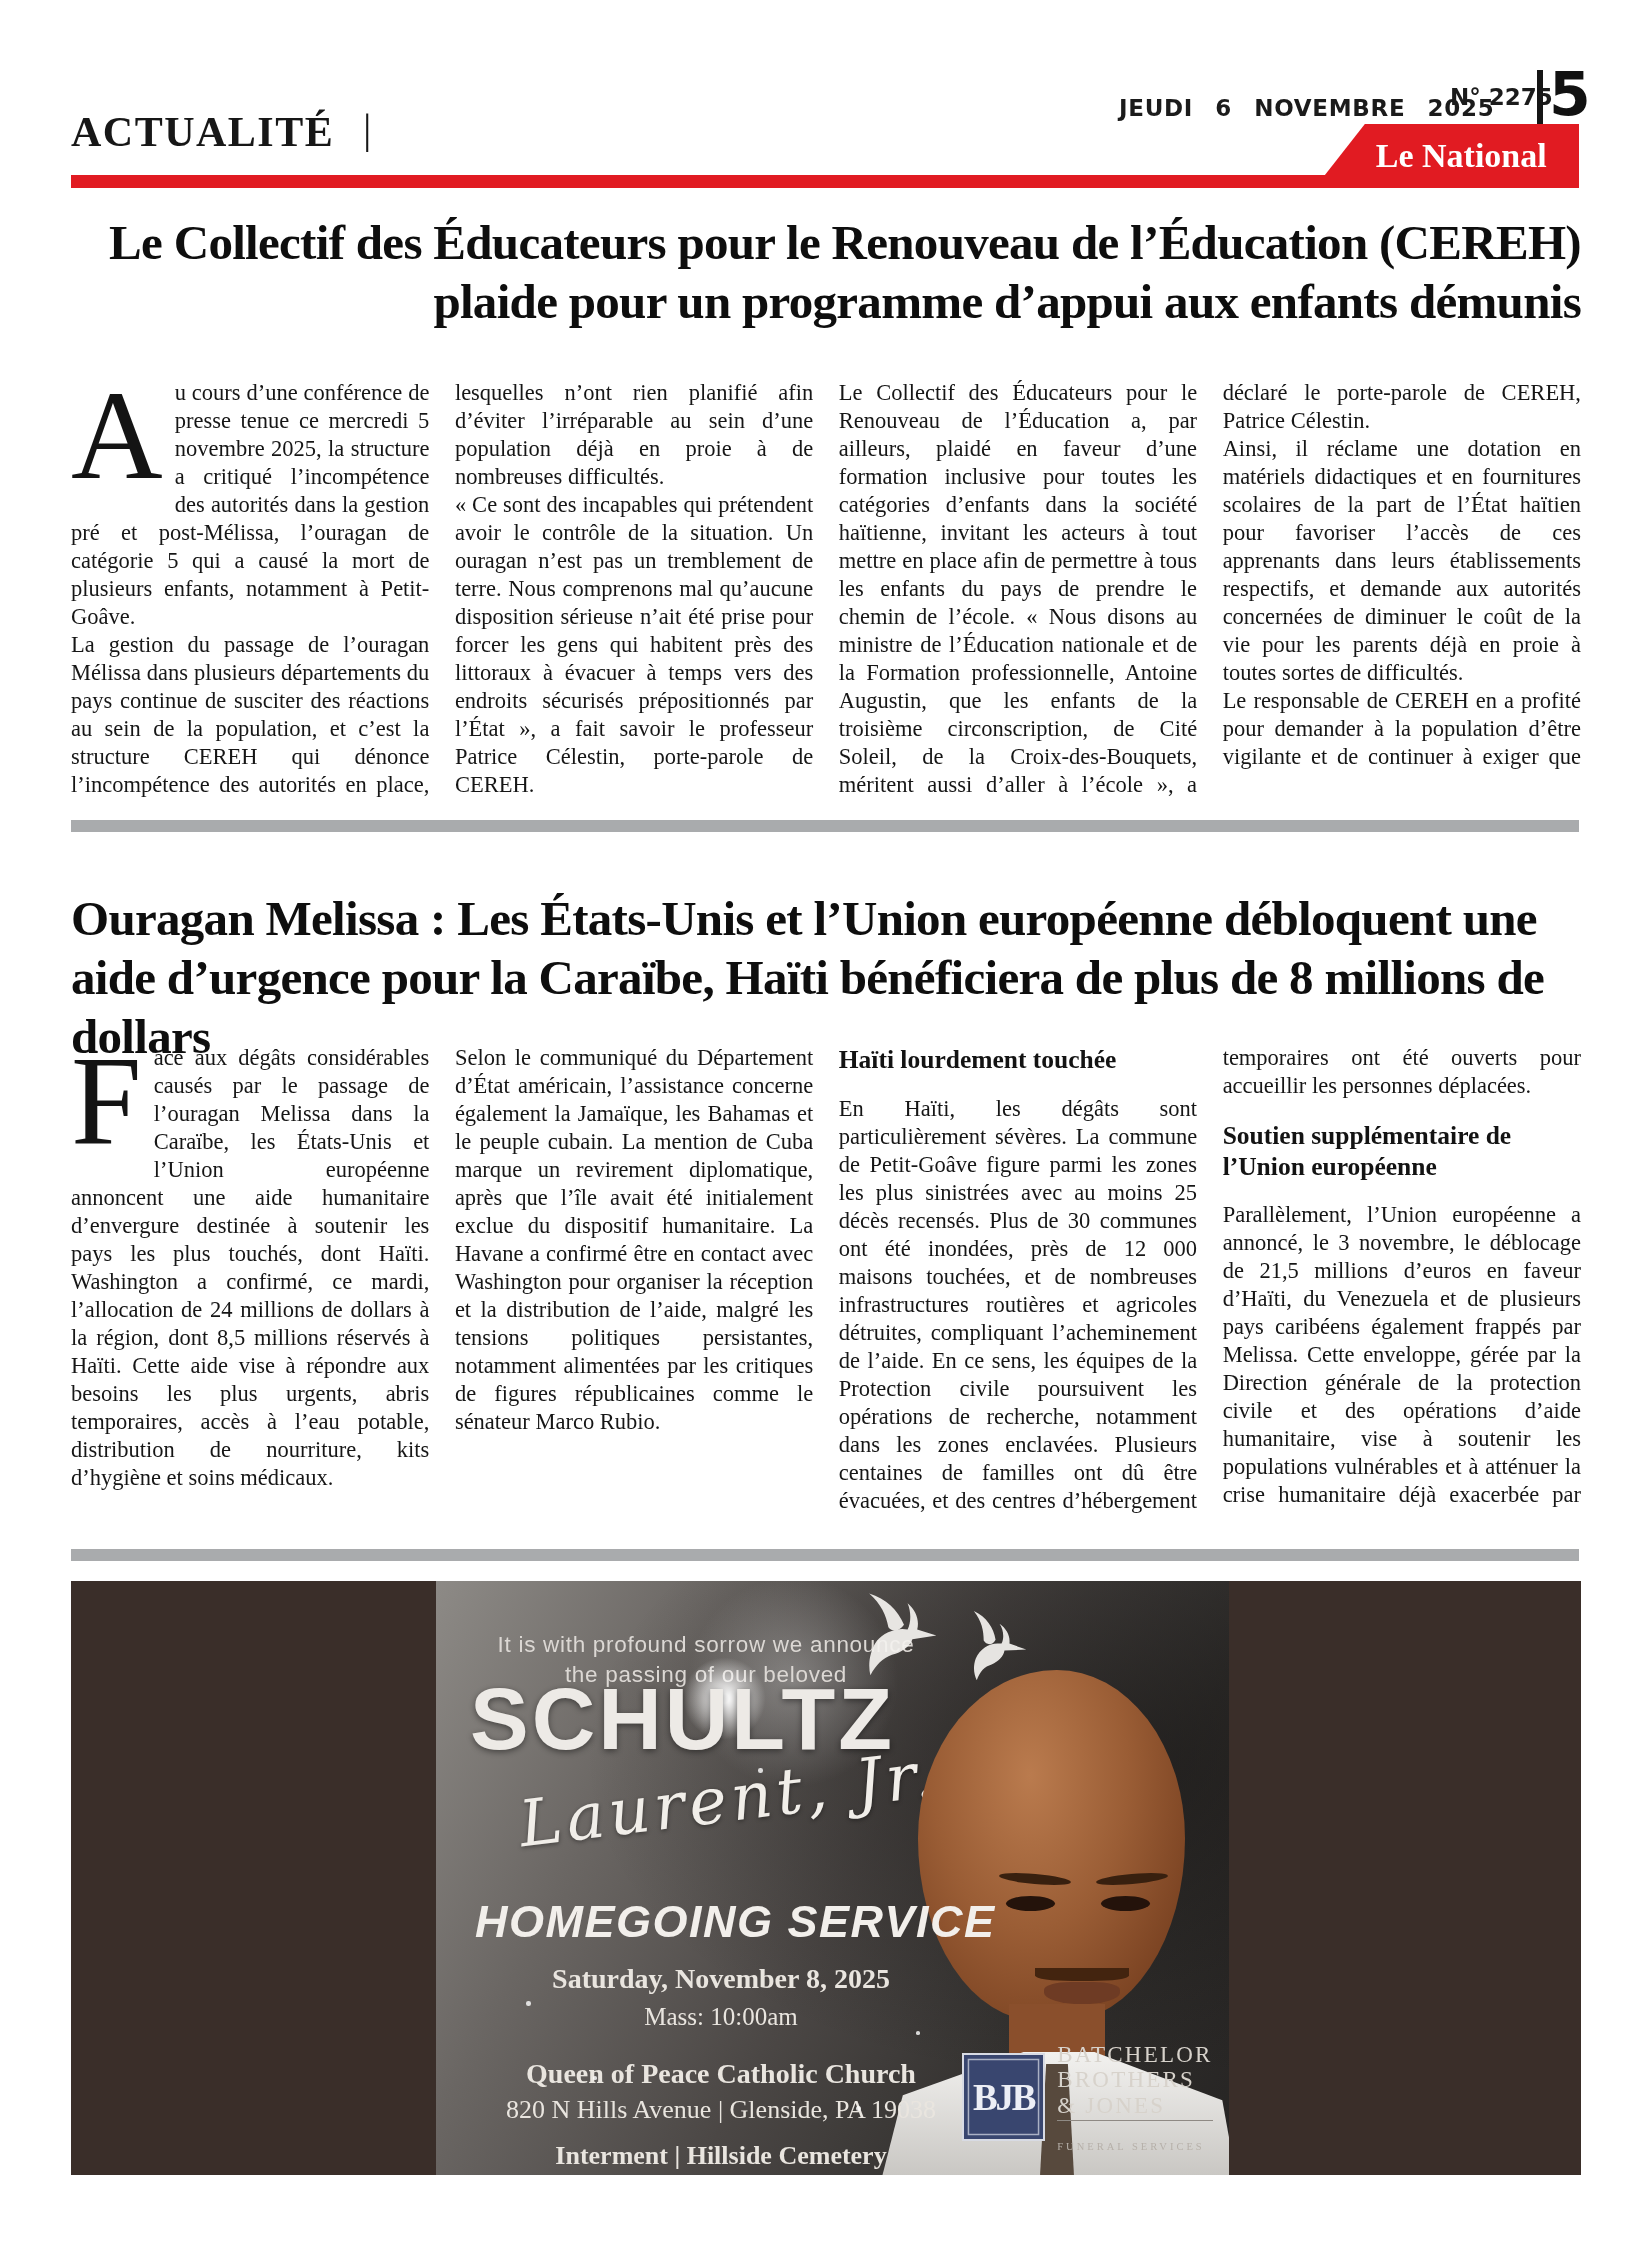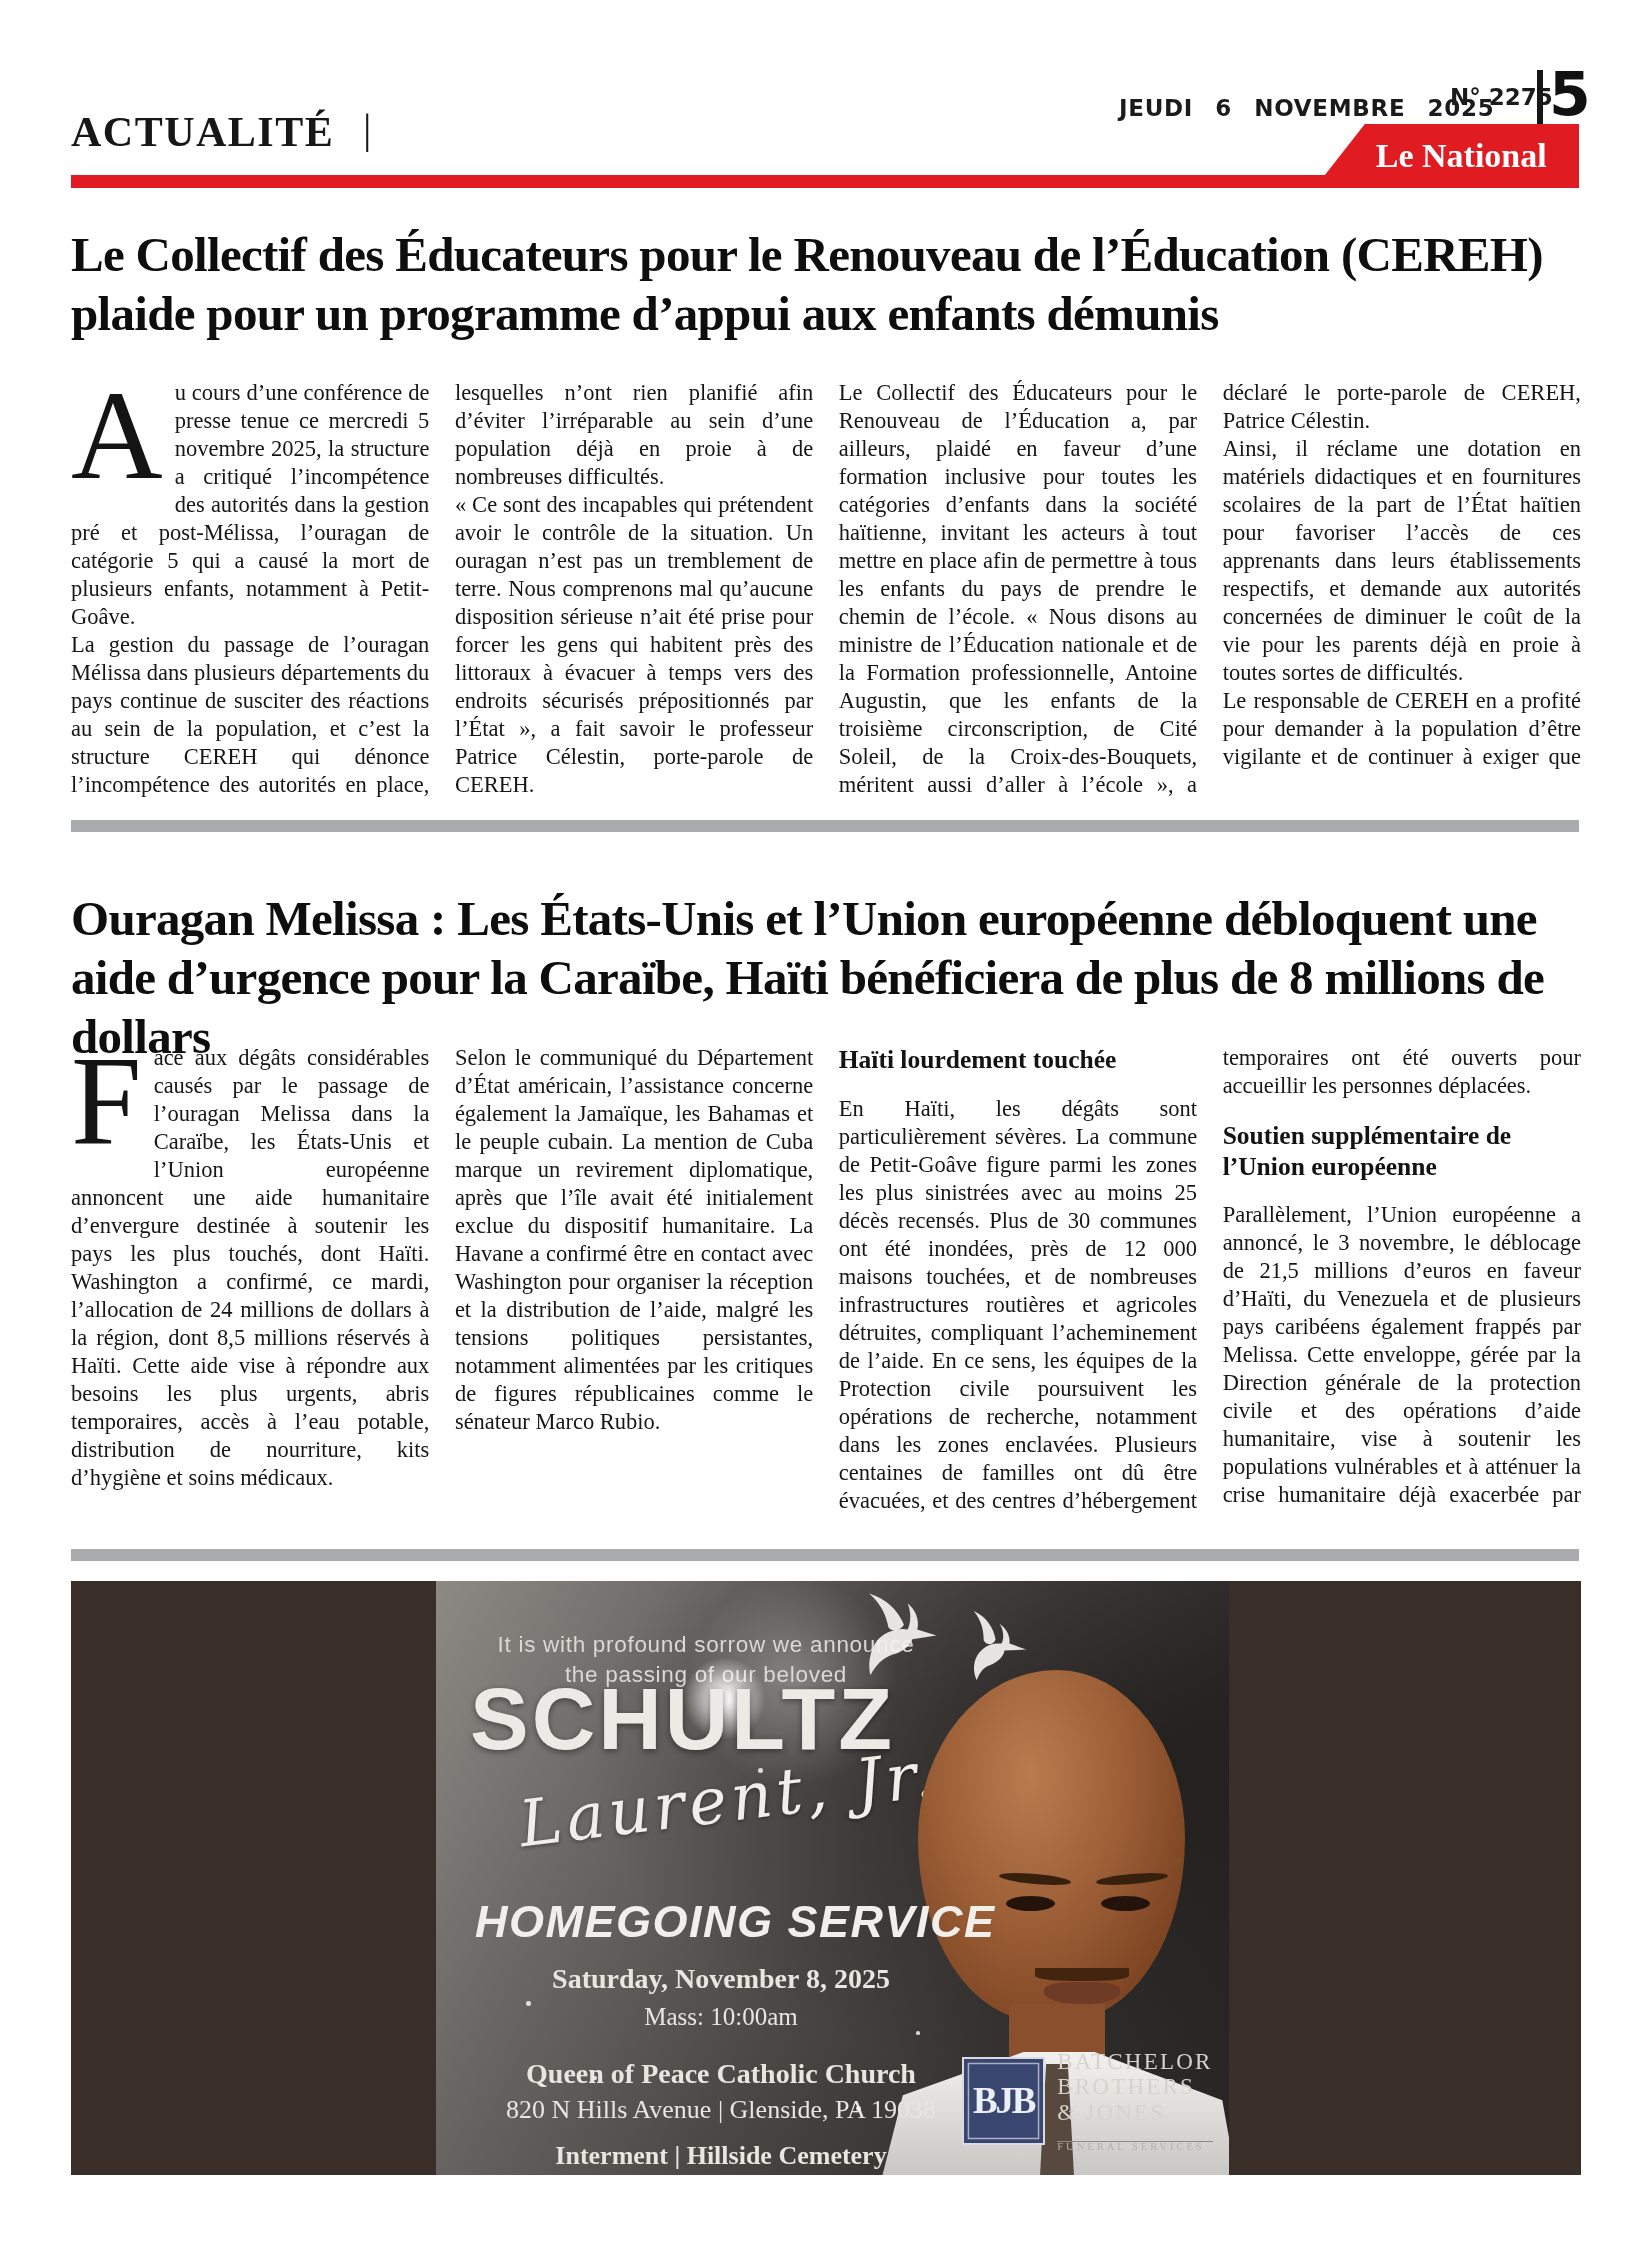--- a/index.html
+++ b/index.html
@@ -16,21 +16,21 @@
                  letter-spacing:1.5px;color:#171717;}
   .section-sep{position:absolute;left:363px;top:108px;font:400 42px/1 "Liberation Serif",serif;color:#171717;}
   .red-rule{position:absolute;left:71px;top:175px;width:1508px;height:12.7px;}
   .masthead{position:absolute;left:1321px;top:124px;width:258px;height:56px;
             clip-path:polygon(17% 0,100% 0,100% 100%,0 100%);
             color:#fff;font:700 34px/64px "Liberation Serif",serif;text-align:center;text-indent:22.5px;}
 
   
   .headline{position:absolute;left:71px;width:1510px;font:700 49px/59px "Liberation Serif",serif;
             letter-spacing:-0.7px;color:#0e0e0e;}
-  #headline-1{top:192px;}
+  #headline-1{top:180px;text-align:right;}
   #headline-2{top:856px;}
 
   
   .body{position:absolute;left:71px;width:1510px;column-gap:25.5px;column-count:4;column-fill:auto;
         font:400 22.5px/28px "Liberation Serif",serif;text-align:justify;color:#161616;overflow:hidden;}
   #body-1{top:379px;height:436px;}
   #body-2{top:1044px;height:498px;}
   .body p{margin:0;}
   .dc{float:left;font-size:127px;line-height:102px;padding:4.5px 12px 6px 0;font-weight:400;color:#141414;}
   .sub{font:700 25.5px/31px "Liberation Serif",serif;margin:19.5px 0 19.5px 0;text-align:left;color:#131313;
@@ -91,21 +91,21 @@
        clip-path:polygon(18% 0,82% 0,100% 100%,0 100%);}
 
   
   .logo{position:absolute;right:16.5px;bottom:22.5px;display:flex;align-items:center;gap:12px;}
   .mono-box{width:79px;height:84px;background:#39466f;border:2.2px solid #d8dbe4;
             box-shadow:inset 0 0 0 3.7px #39466f, inset 0 0 0 5.2px #aab1c4;
             display:flex;align-items:center;justify-content:center;
             font:700 37px "Liberation Serif",serif;color:#eceef5;letter-spacing:-2.2px;}
   .fh{text-align:left;color:#d7d2cb;}
   .fh-line{font:400 23px/25.5px "Liberation Serif",serif;letter-spacing:2.2px;}
-  .fh-tag{margin-top:16px;padding-top:0;border-top:1.5px solid #8f8a84;
+  .fh-tag{margin-top:2px;padding-top:21px;border-top:1.5px solid #8f8a84;
           font:400 10.5px/1 "Liberation Serif",serif;letter-spacing:3px;color:#b6b0a9;}
   .spark{position:absolute;border-radius:50%;background:rgba(255,255,255,.8);}
 </style>
 </head>
 <body>
 
 <div class="page">
 
   <div class="date-line">JEUDI 6 NOVEMBRE 2025</div>
   <div class="issue-no">N° 2275</div>

